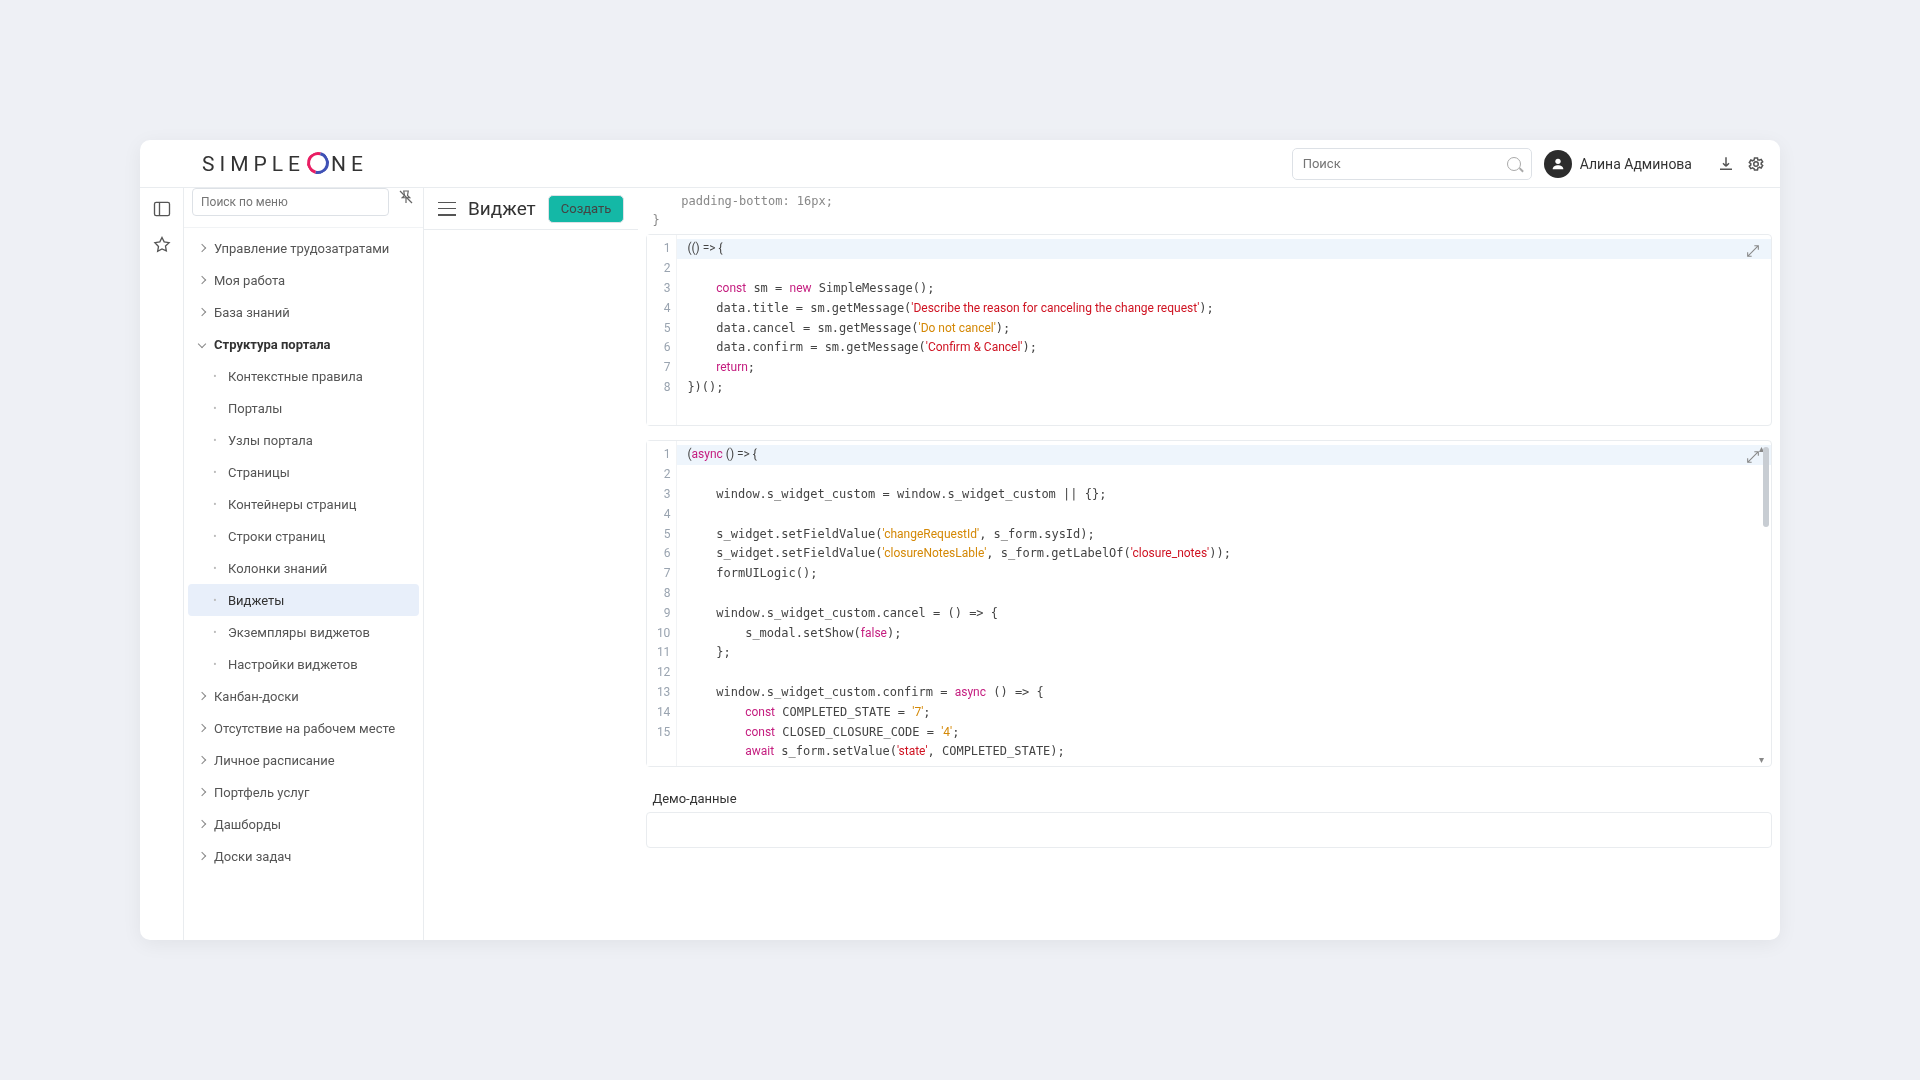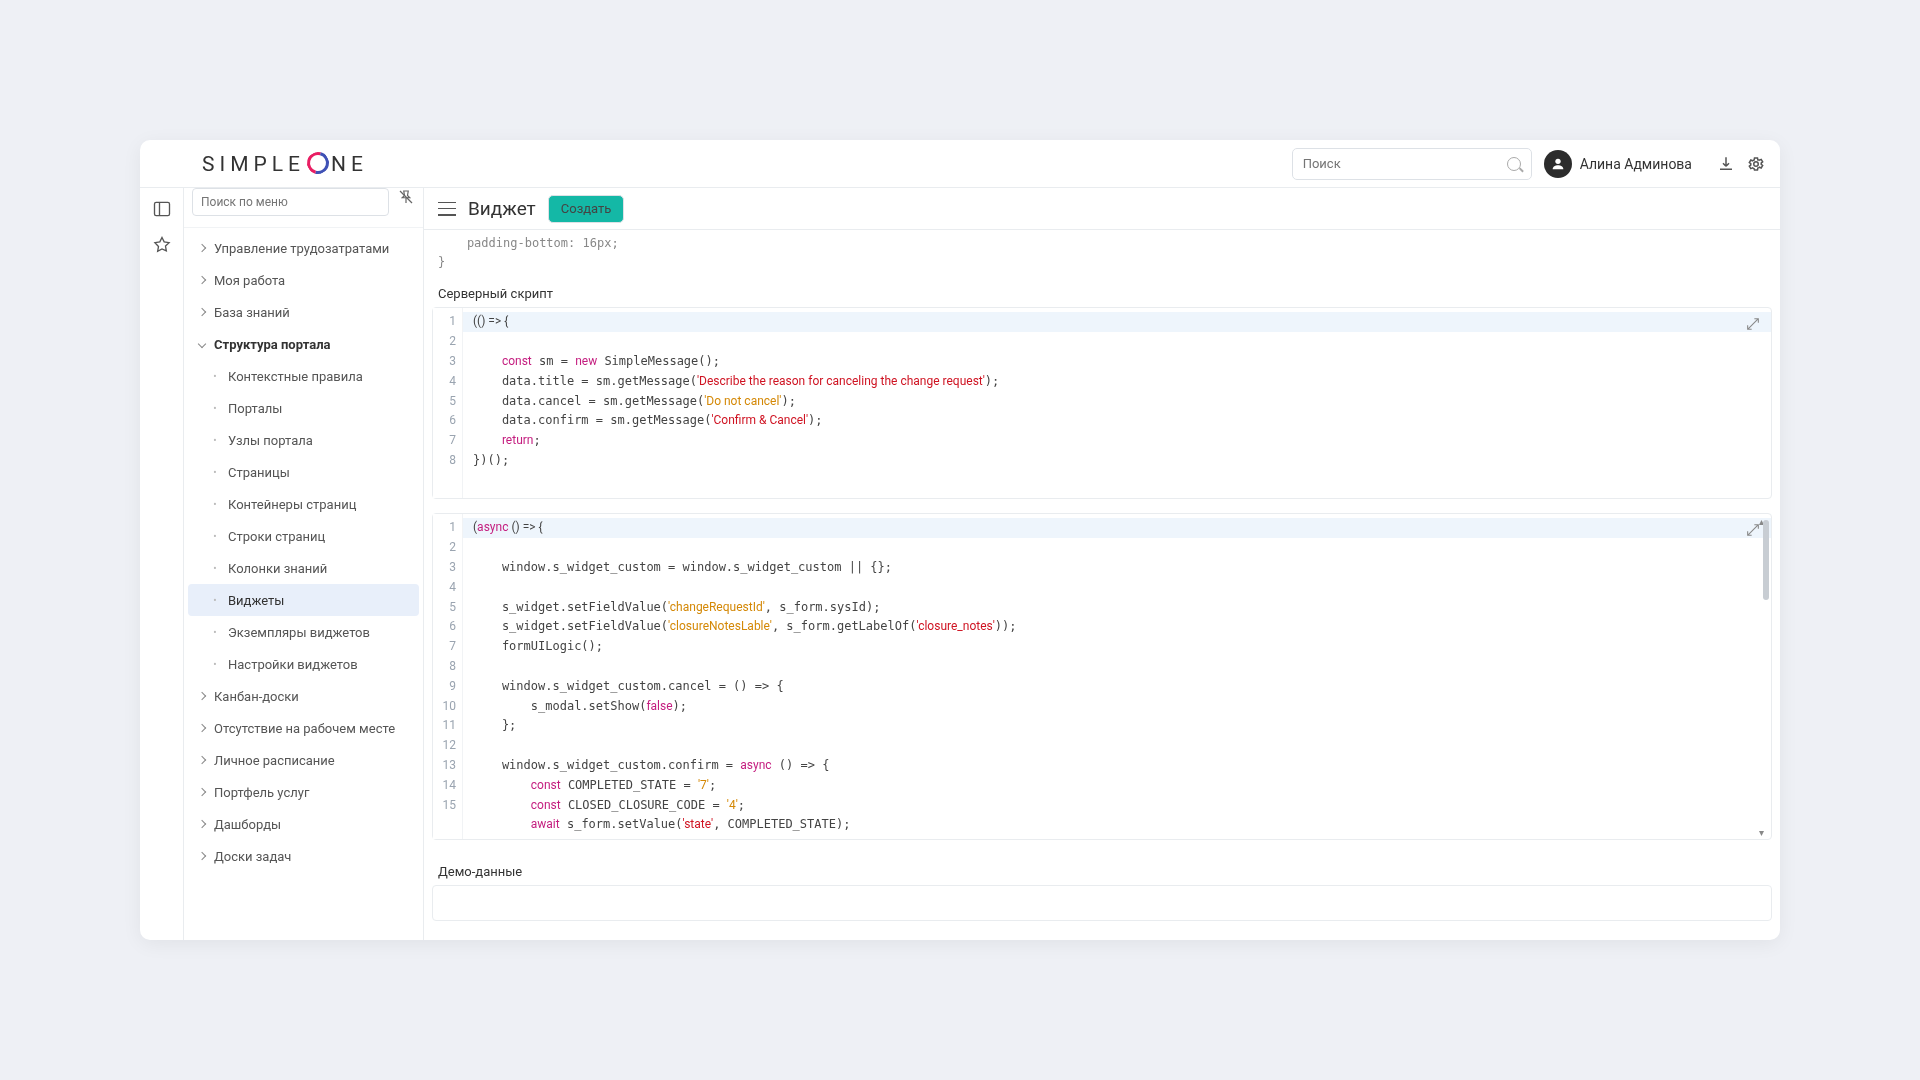--- a/index.html
+++ b/index.html
@@ -27,21 +27,21 @@
 .nav { flex:1; overflow-y:auto; padding:4px 0 0 0; }
 .nav-item { display:flex; align-items:center; height:32px; padding-left:12px; font-size:13px; color:#555; cursor:pointer; }
 .nav-item.l1 { padding-left:12px; }
 .nav-item.l2 { padding-left:28px; }
 .nav-item.active { background:#e8effa; color:#333; border-radius:4px; margin:0 4px; padding-left:24px; }
 .chev { width:12px; height:12px; margin-right:6px; display:inline-flex; align-items:center; justify-content:center; }
 .chev::before { content:""; width:5px; height:5px; border-right:1.2px solid #888; border-bottom:1.2px solid #888; transform:rotate(-45deg); }
 .chev.down::before { transform:rotate(45deg); }
 .dot { width:6px; text-align:center; margin-right:10px; color:#bbb; font-size:10px; }
 .expanded { font-weight:700; color:#333; }
-.main { flex:1; display:flex; flex-direction:column; min-width:0; }
+.main { flex:1; display:flex; flex-direction:row; min-width:0; }
 .content-head { height:42px; border-bottom:1px solid #e9ecef; display:flex; align-items:center; padding:0 14px; gap:12px; }
 .burger { width:18px; height:14px; display:flex; flex-direction:column; justify-content:space-between; cursor:pointer; }
 .burger span { height:1.5px; background:#555; }
 .page-title { font-size:19px; color:#333; }
 .create-btn { height:28px; padding:0 12px; border:1px solid #dde1e6; border-radius:5px; background:#14b8a6; font-size:13px; color:#444; cursor:pointer; }
 .content-scroll { flex:1; overflow-y:auto; padding:0 0 12px 0; }
 .code-stub { padding:4px 14px; }
 .code-stub pre { font-family:ui-monospace,Menlo,Consolas,monospace; font-size:12px; color:#888; line-height:1.6; }
 .section-label { font-size:13px; color:#333; padding:10px 14px 6px; }
 .editor { margin:0 8px 14px 8px; border:1px solid #e9ecef; border-radius:4px; position:relative; background:#fff; }
@@ -218,21 +218,20 @@
         <div class="page-title">Виджет</div>
         <button class="create-btn">Создать</button>
       </div>
 
       <div class="content-scroll">
         <div class="code-stub">
             <pre>    padding-bottom: 16px;
 }</pre>
           </div>
 
-        <div class="section-label">Серверный скрипт</div>
         <div class="editor">
           <div class="expand">
             <svg viewBox="0 0 24 24" width="16" height="16" fill="none" stroke="currentColor" stroke-width="1.6">
                 <path d="M4 20L20 4M14 4h6v6M10 20H4v-6"></path>
               </svg>
           </div>
           <div class="editor-body">
             <div class="gutter" id="gutter-server">
                 <div>1</div>
                 <div>2</div>

